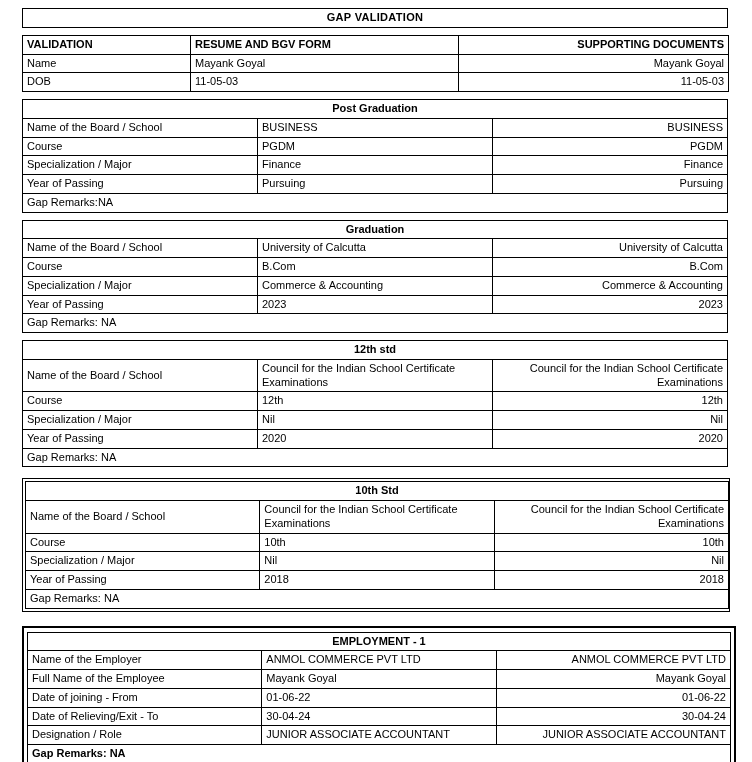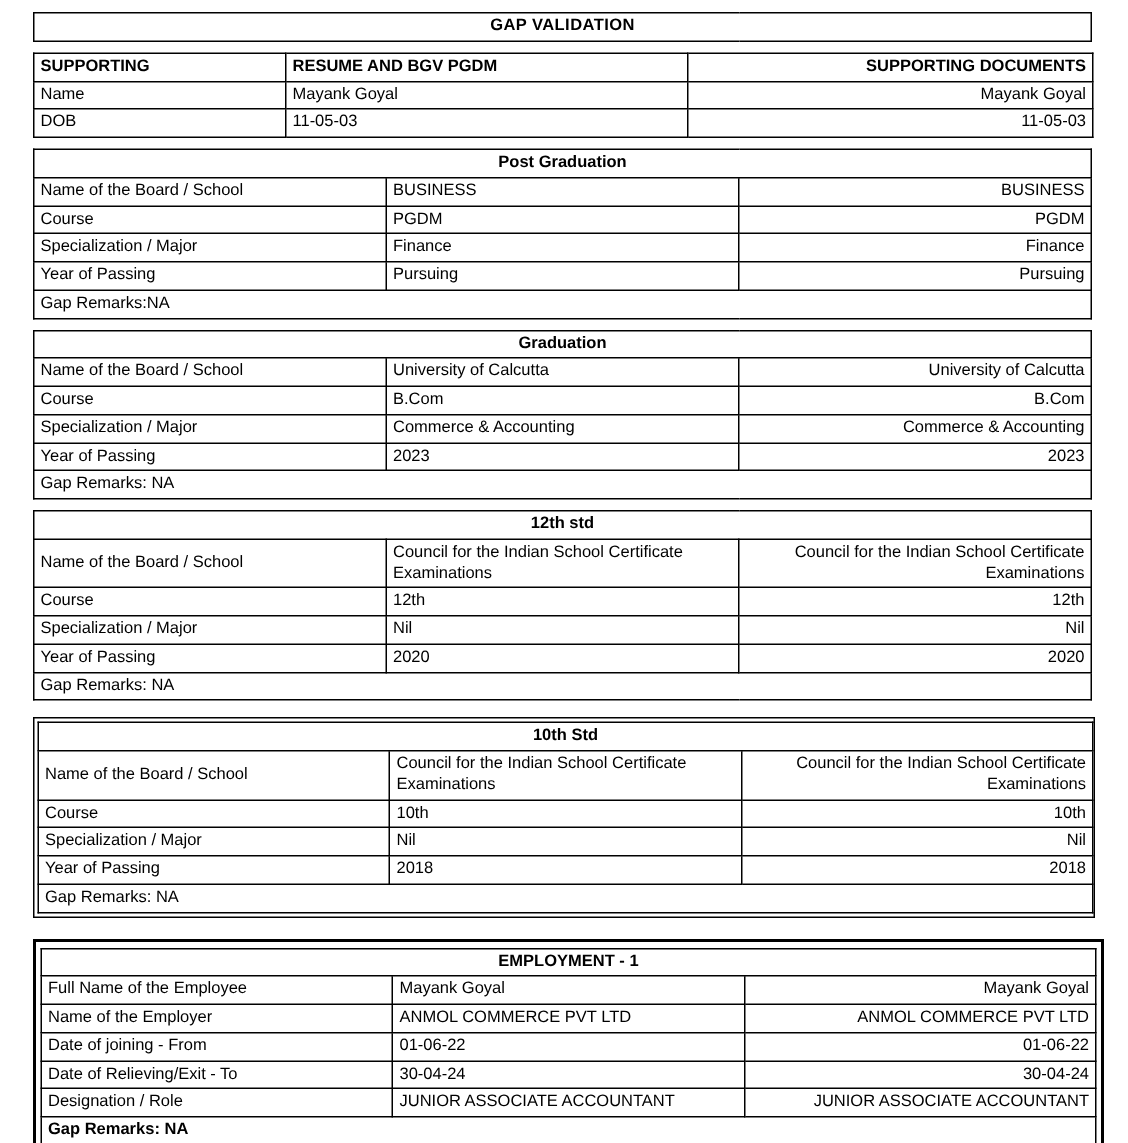--- a/index.html
+++ b/index.html
@@ -122,22 +122,22 @@
       <td colspan="3">GAP VALIDATION</td>
     </tr>
   </tbody>
     </table>
 
   <div class="spacer"></div>
 
   <table class="grid">
     <tbody>
         <tr class="header-row">
-      <td class="col1">SUPPORTING</td>
-      <td class="col2">RESUME AND BGV PGDM</td>
+      <td class="col1">VALIDATION</td>
+      <td class="col2">RESUME AND BGV FORM</td>
       <td class="col3">SUPPORTING DOCUMENTS</td>
     </tr>
     <tr>
       <td class="col1">Name</td>
       <td class="col2">Mayank Goyal</td>
       <td class="col3">Mayank Goyal</td>
     </tr>
     <tr>
       <td class="col1">DOB</td>
       <td class="col2">11-05-03</td>
@@ -280,30 +280,30 @@
       </table>
   </div>
 
   <div class="emp-wrap">
     <table class="grid">
       <tbody>
           <tr class="section-row">
         <td colspan="3">EMPLOYMENT - 1</td>
       </tr>
       <tr>
+        <td class="col1">Name of the Employer</td>
+        <td class="col2">ANMOL COMMERCE PVT LTD</td>
+        <td class="col3">ANMOL COMMERCE PVT LTD</td>
+      </tr>
+      <tr>
         <td class="col1">Full Name of the Employee</td>
         <td class="col2">Mayank Goyal</td>
         <td class="col3">Mayank Goyal</td>
       </tr>
       <tr>
-        <td class="col1">Name of the Employer</td>
-        <td class="col2">ANMOL COMMERCE PVT LTD</td>
-        <td class="col3">ANMOL COMMERCE PVT LTD</td>
-      </tr>
-      <tr>
         <td class="col1">Date of joining - From</td>
         <td class="col2">01-06-22</td>
         <td class="col3">01-06-22</td>
       </tr>
       <tr>
         <td class="col1">Date of Relieving/Exit - To</td>
         <td class="col2">30-04-24</td>
         <td class="col3">30-04-24</td>
       </tr>
       <tr>

